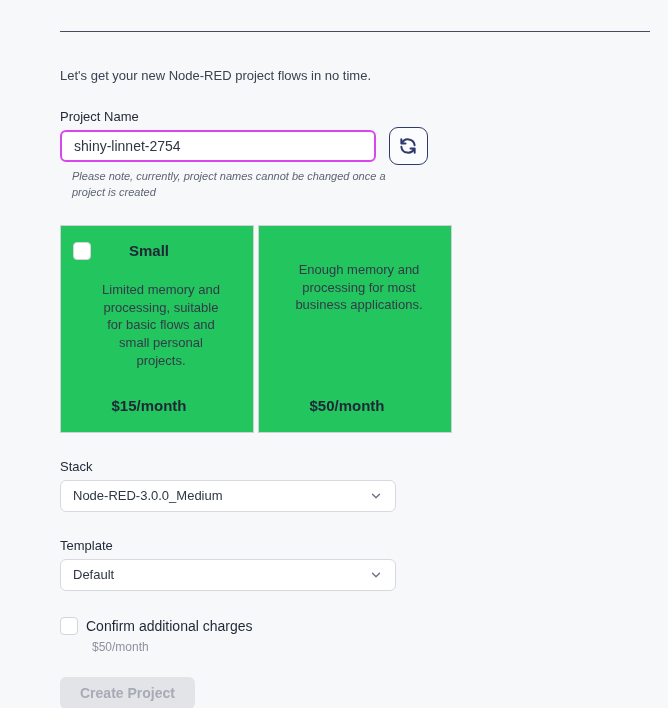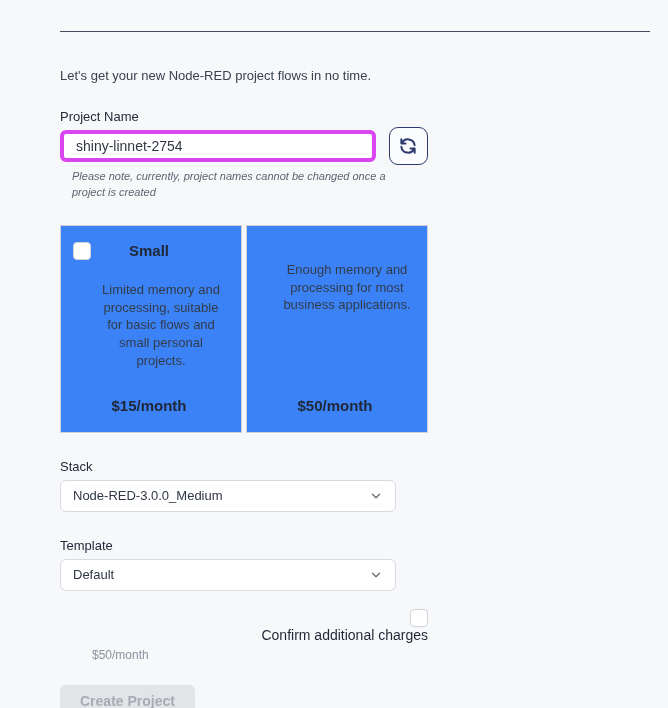--- a/index.html
+++ b/index.html
@@ -19,43 +19,43 @@
 
   
   .form { margin-left:60px; width:368px; }
   .subtitle { margin-top:36px; font-size:13px; color:#3a4250; }
 
   .field-label { margin-top:26px; font-size:13px; font-weight:500; color:#222b3a; }
 
   .name-row { display:flex; align-items:flex-start; margin-top:6px; }
   .text-input {
     width:336px; height:32px;
-    background:#fff; border:4px solid #d946ef; border-radius:6px;
+    background:#fff; border:2px solid #d946ef; border-radius:6px;
     padding:0 12px; font-size:14px; color:#2f3744;
     font-family:"Liberation Sans","DejaVu Sans",sans-serif;
     outline:none; display:block;
   }
   .refresh-btn {
     margin-left:13px; width:42px; height:38px; margin-top:-3px;
     background:#fbfcfd; border:1.5px solid #2e3a6d; border-radius:9px;
     display:flex; align-items:center; justify-content:center; cursor:pointer;
   }
   .refresh-btn svg { width:20px; height:20px; }
 
   .name-note {
     margin:4px 0 0 12px; width:330px;
     font-size:11px; font-style:italic; color:#5d6470; line-height:1.45;
   }
 
   
   .plans { margin-top:24px; display:flex; gap:4px; }
   .plan-card {
     width:218px; height:208px;
-    background:#3b82f6; border:1px solid #cfd1d6;
-    padding:15px 16px 18px 12px;
+    background:#22c55e; border:1px solid #cfd1d6;
+    padding:15px 28px 18px 12px;
     display:flex; flex-direction:column; position:relative; cursor:pointer;
   }
   .plan-head { position:relative; height:20px; }
   .plan-title { text-align:center; font-size:15px; font-weight:700; color:#1f2736; line-height:20px; }
   .plan-desc { margin:20px 0 0 24px; width:128px; font-size:13px; color:#333b49; line-height:1.36; text-align:center; }
   .plan-price { margin-top:auto; text-align:center; font-size:15px; font-weight:700; color:#1f2736; }
 
   .checkbox {
     width:18px; height:18px; background:#fff;
     border:1px solid #d3d5da; border-radius:4px; cursor:pointer;
@@ -76,21 +76,21 @@
   .select {
     margin-top:6px; width:336px; height:27px;
     background:#fff; border:1px solid #d7d9de; border-radius:6px;
     display:flex; align-items:center; padding:15px 12px;
     font-size:13px; color:#2f3744; cursor:pointer;
   }
   .select .sel-text { flex:1; }
   .select svg { width:14px; height:14px; flex:none; }
 
   
-  .confirm-row { margin-top:18px; display:flex; align-items:flex-end;flex-direction:column; }
+  .confirm-row { margin-top:26px; display:flex; align-items:center; }
   .confirm-label { margin-left:8px; font-size:14px; color:#1f2736; cursor:pointer; }
   .confirm-price { margin:5px 0 0 32px; font-size:12px; color:#8c929d; }
 
   
   .submit-btn {
     margin-top:23px; height:32px; padding:0 20px;
     background:#e3e4e8; border:none; border-radius:6px;
     font-size:14px; font-weight:700; color:#a7abb5;
     font-family:"Liberation Sans","DejaVu Sans",sans-serif;
     cursor:not-allowed;

